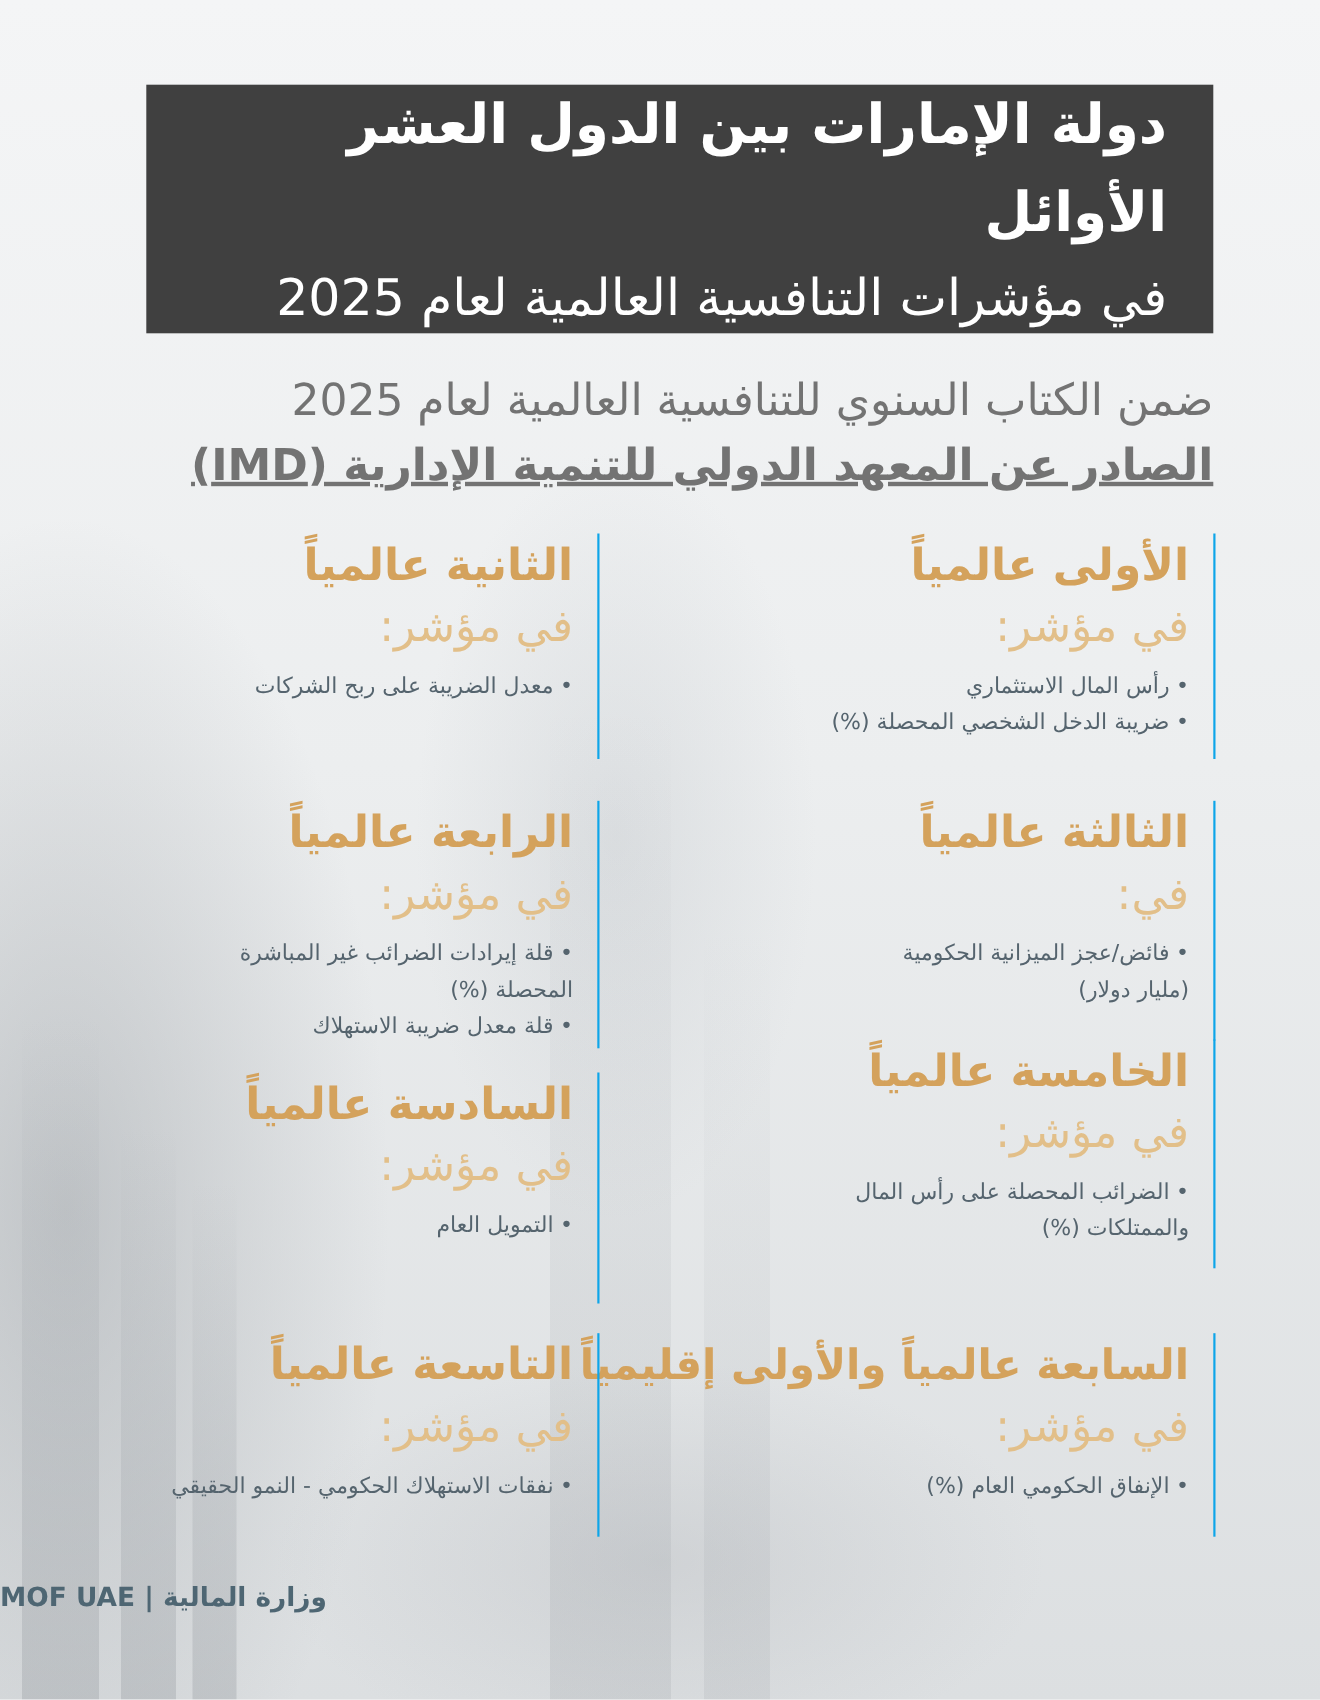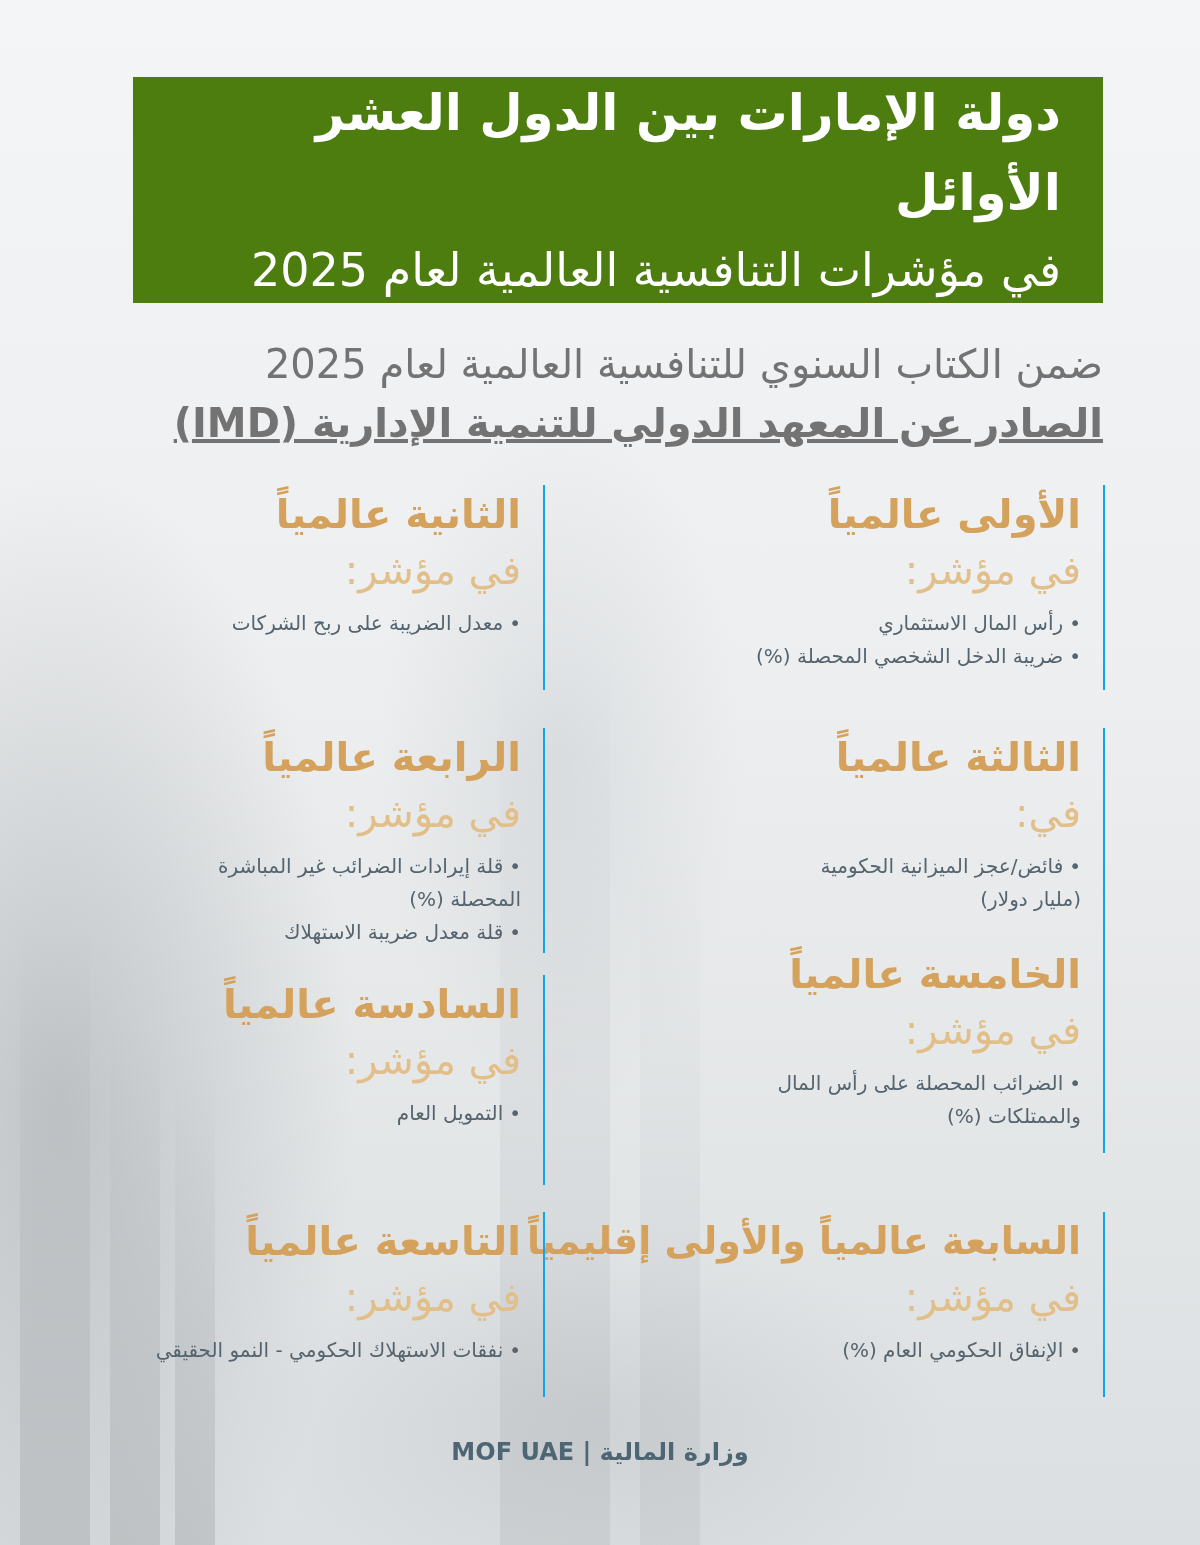--- a/index.html
+++ b/index.html
@@ -26,21 +26,21 @@
     .bg .tower {
       position: absolute; bottom: 0;
       background: linear-gradient(180deg, rgba(170,175,180,0) 0%, rgba(160,165,170,0.28) 60%, rgba(150,155,160,0.35) 100%);
     }
     .content { position: absolute; inset: 0; }
 
     .title-box {
       position: absolute;
       left: 133px; top: 77px;
       width: 970px; height: 226px;
-      background: #4d7c0f;
+      background: #404040;
       color: #ffffff;
       display: flex; flex-direction: column; justify-content: center;
       padding: 0 42px 0 24px;
       text-align: right;
     }
     .title-box .t1 { font-size: 50px; font-weight: bold; line-height: 80px; }
     .title-box .t2 { font-size: 46px; font-weight: normal; line-height: 74px; }
 
     .subtitle {
       position: absolute;
@@ -74,21 +74,21 @@
     .card li {
       color: #55646e;
       font-size: 20px;
       line-height: 33px;
     }
     .card li .dot { margin-left: 6px; }
 
     .footer {
       position: absolute;
       left: 0; right: 0; top: 1438px;
-      text-align: center;
+      text-align: left;
       color: #4e6673;
       font-size: 24px;
       font-weight: bold;
       direction: ltr;
     }
   </style>
 </head>
 <body>
 
 <div class="bg">

